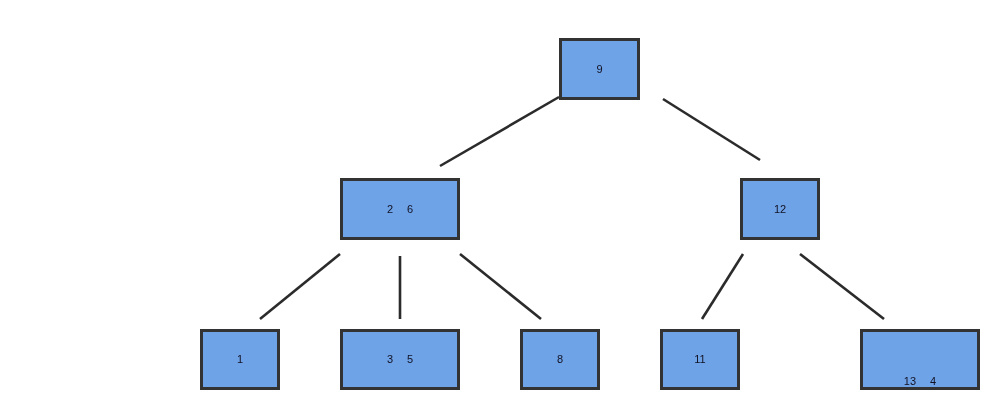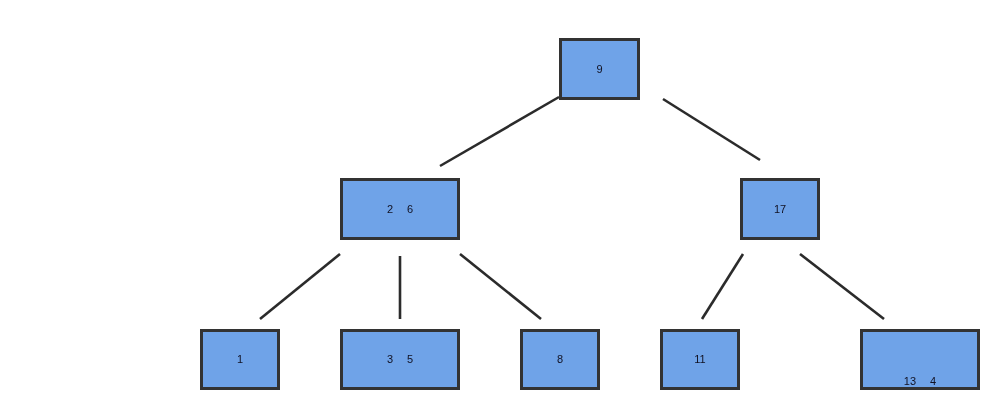--- a/index.html
+++ b/index.html
@@ -69,21 +69,21 @@
         </div>
       </div>
       <div class="node" style="left: 340px; top: 178px; width: 120px; height: 62px; background: rgb(111, 163, 232); border-color: rgb(51, 51, 51);">
         <div class="keys">
           <span class="key" style="color: rgb(17, 17, 34);">2</span>
           <span class="key" style="color: rgb(17, 17, 34);">6</span>
         </div>
       </div>
       <div class="node" style="left: 740px; top: 178px; width: 80px; height: 62px; background: rgb(111, 163, 232); border-color: rgb(51, 51, 51);">
         <div class="keys">
-          <span class="key" style="color: rgb(17, 17, 34);">17</span>
+          <span class="key" style="color: rgb(17, 17, 34);">12</span>
         </div>
       </div>
       <div class="node" style="left: 200px; top: 329px; width: 80px; height: 61px; background: rgb(111, 163, 232); border-color: rgb(51, 51, 51);">
         <div class="keys">
           <span class="key" style="color: rgb(17, 17, 34);">1</span>
         </div>
       </div>
       <div class="node" style="left: 340px; top: 329px; width: 120px; height: 61px; background: rgb(111, 163, 232); border-color: rgb(51, 51, 51);">
         <div class="keys">
           <span class="key" style="color: rgb(17, 17, 34);">3</span>

